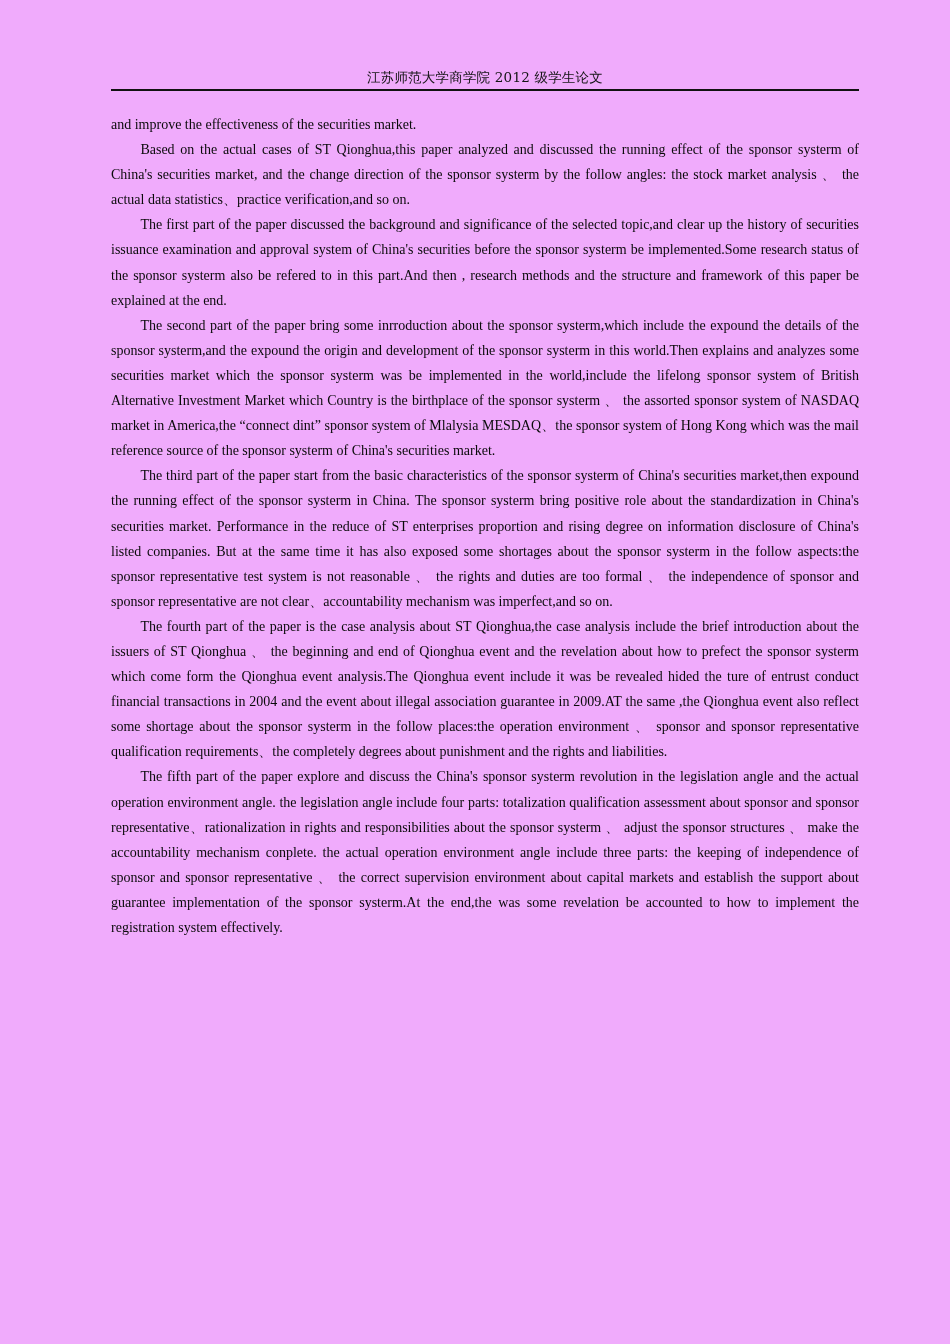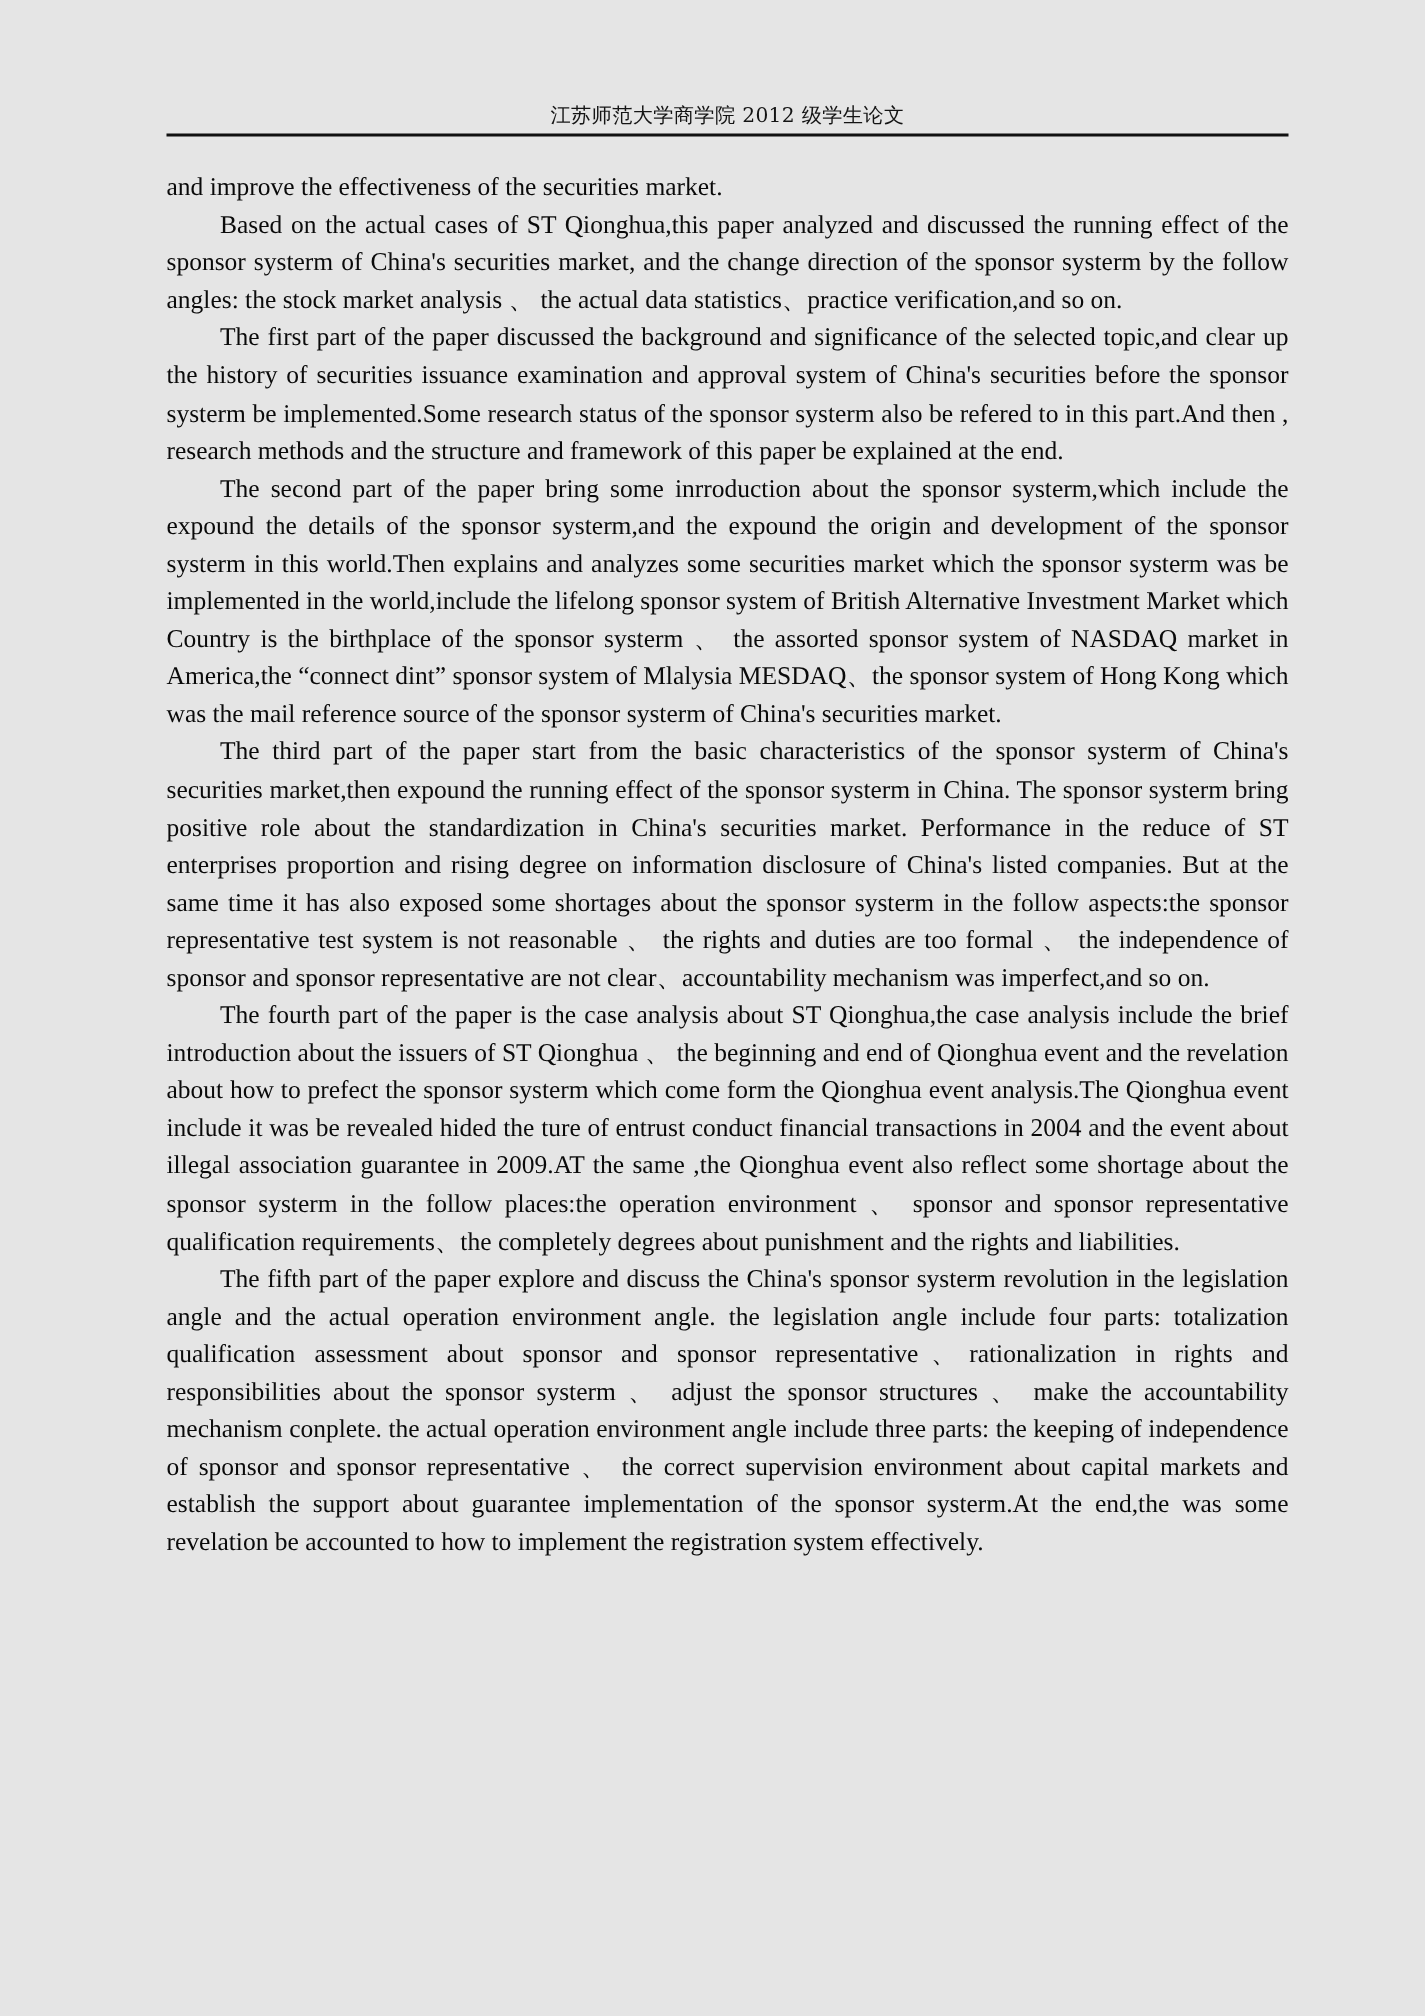--- a/index.html
+++ b/index.html
@@ -7,21 +7,21 @@
     margin: 0;
     padding: 0;
     background: #ffffff;
   }
 
   .page {
     position: relative;
     width: 950px;
     height: 1344px;
     margin: 0 auto;
-    background: #e5e5e5;
+    background: #f0abfc;
     box-sizing: border-box;
     overflow: hidden;
   }
 
   
   .header-block {
     position: absolute;
     left: 111px;
     top: 68px;
     width: 748px;
@@ -49,21 +49,21 @@
   .body-block {
     position: absolute;
     left: 111px;
     top: 112px;
     width: 748px;
   }
 
   .para {
     margin: 0;
     font-family: "Liberation Serif", "DejaVu Serif", serif;
-    font-size: 17px;
+    font-size: 14px;
     line-height: 25.1px;
     color: #0a0a0a;
     text-align: justify;
     text-justify: inter-word;
     text-indent: 0;
     word-spacing: 0;
     hyphens: none;
     -webkit-hyphens: none;
   }
 

